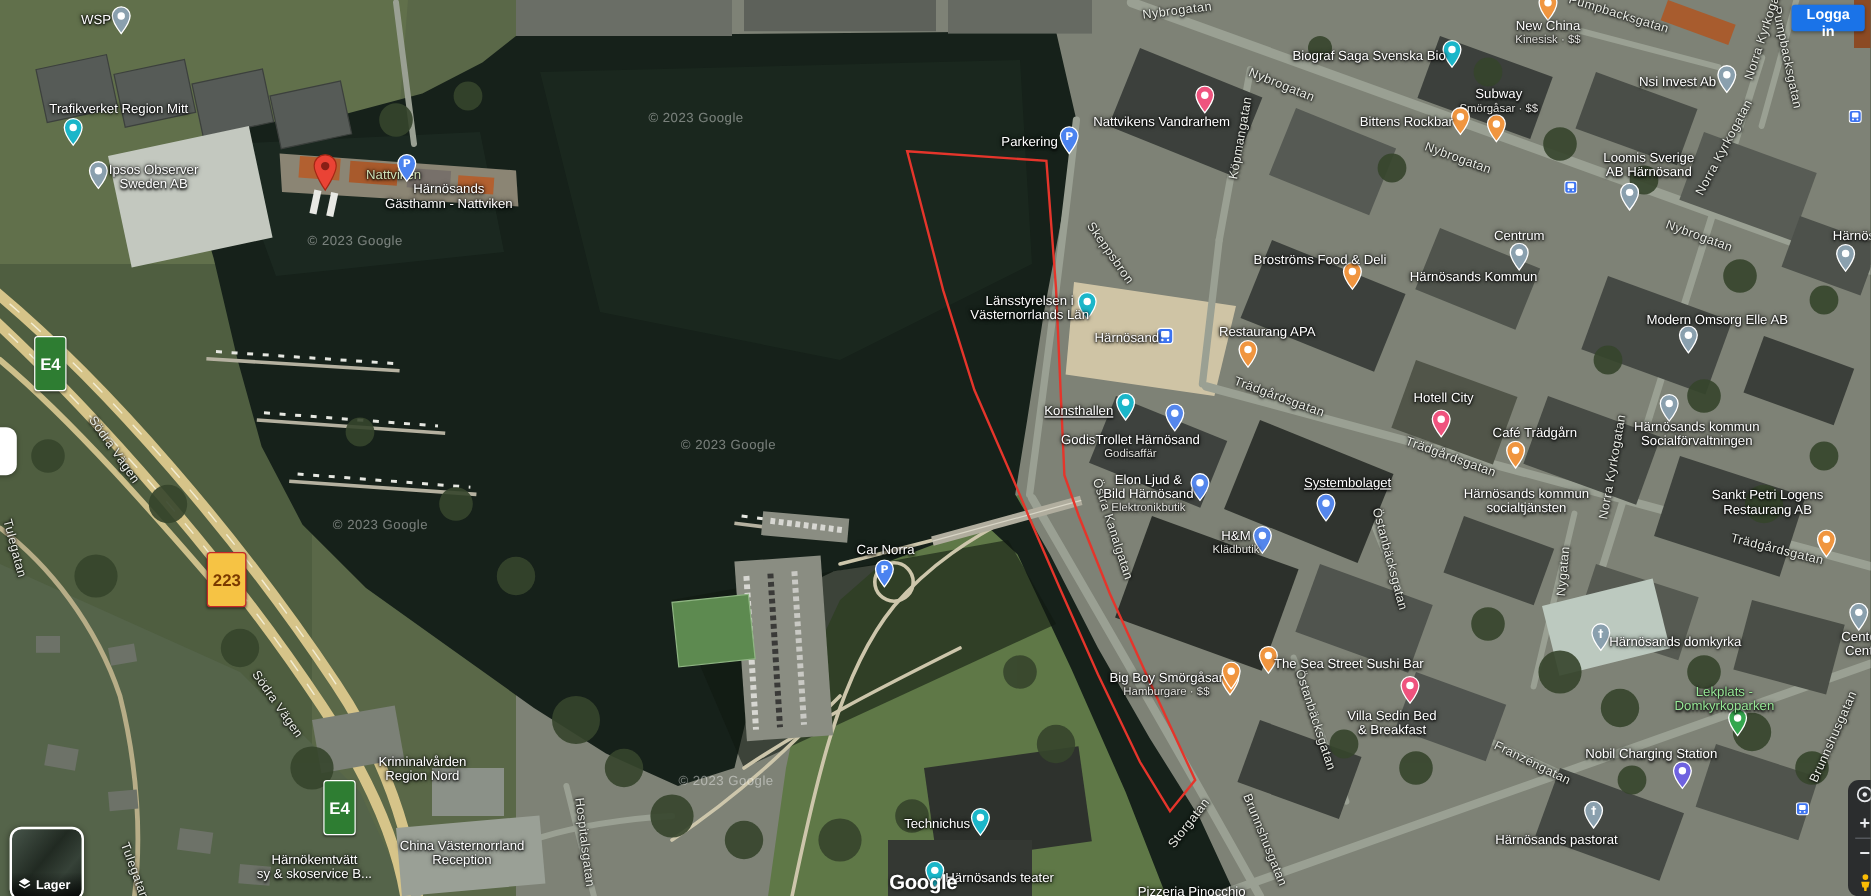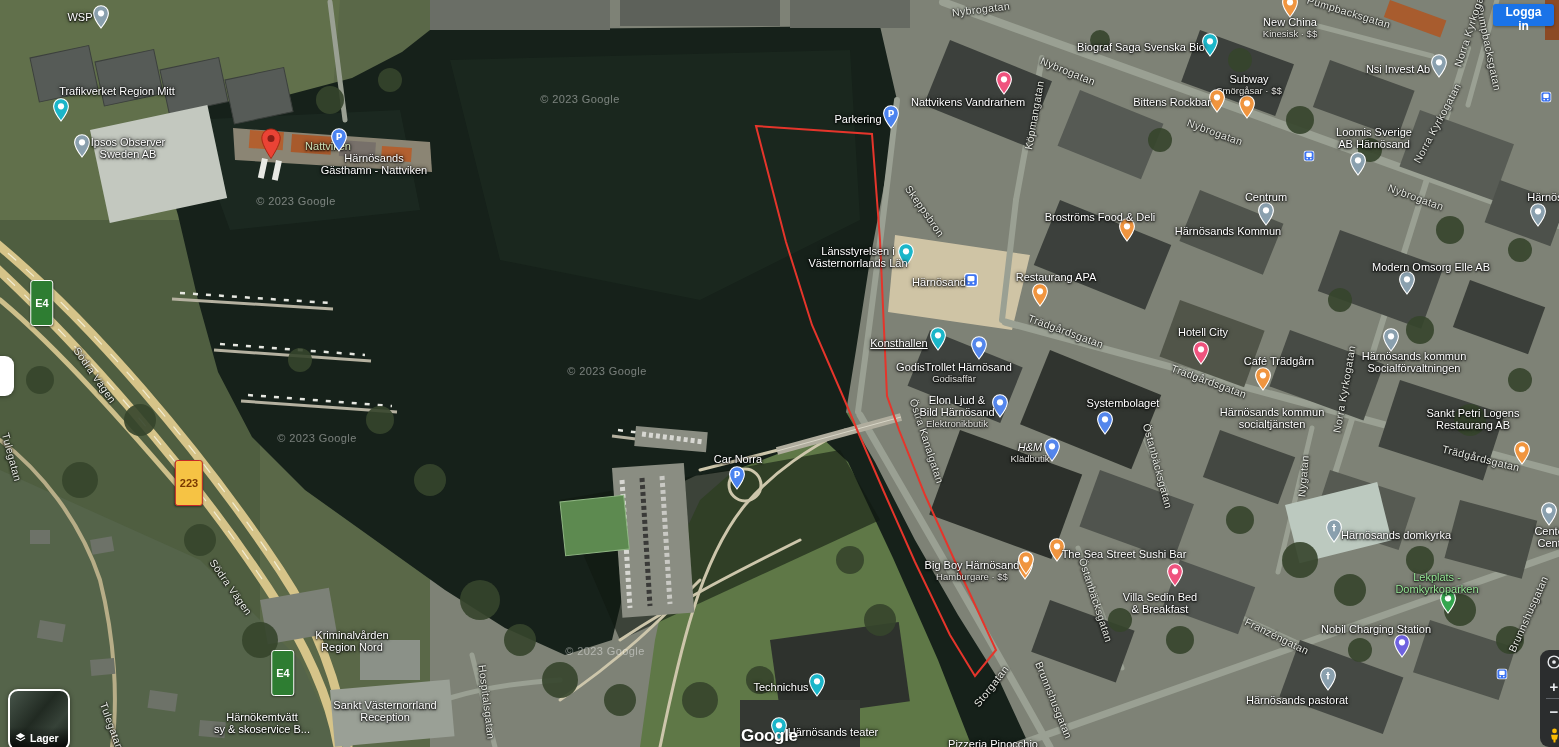--- a/index.html
+++ b/index.html
@@ -9,21 +9,21 @@
   #labels{position:absolute;left:0;top:0;width:100%;height:100%;pointer-events:none;}
   .street{position:absolute;white-space:nowrap;color:#e9ece5;font-size:10.5px;letter-spacing:.4px;
     text-shadow:0 0 2px rgba(0,0,0,.95),0 0 3px rgba(0,0,0,.75),0 1px 2px rgba(0,0,0,.8);}
   .wm{position:absolute;white-space:nowrap;color:rgba(255,255,255,.42);font-size:11px;
     letter-spacing:.4px;transform:translate(-50%,-50%);text-align:center;}
   .poi{position:absolute;transform:translateX(-50%);text-align:center;white-space:nowrap;
     color:#fff;font-size:11px;font-weight:500;line-height:12px;
     text-shadow:0 0 2px #000,0 1px 2px #000,0 0 4px rgba(0,0,0,.9);}
   .poi .sub{display:block;font-size:9.5px;font-weight:400;color:#e4e4e0;}
   .marker{position:absolute;transform:translateX(-50%);line-height:0;}
-  .shield{position:absolute;transform:translate(-50%,-50%);font-size:11px;font-weight:bold;
+  .shield{position:absolute;transform:translate(-50%,-50%);font-size:14px;font-weight:bold;
     padding:16px 4px;border-radius:3px;border:1.5px solid;line-height:12px;
     box-shadow:0 1px 2px rgba(0,0,0,.4);}
   .transit{position:absolute;transform:translate(-50%,-50%);line-height:0;}
   .google-logo{position:absolute;left:741px;top:726px;color:#fff;font-size:17px;font-weight:600;
     letter-spacing:-.3px;text-shadow:0 1px 3px rgba(0,0,0,.6),0 0 2px rgba(0,0,0,.4);}
   .signin{position:absolute;left:1493px;top:4px;width:61px;height:22px;background:#1A73E8;
     color:#fff;font-size:12px;font-weight:bold;border:none;border-radius:3px;cursor:pointer;
     box-shadow:0 1px 3px rgba(0,0,0,.35);}
   .ptoggle{position:absolute;left:-11px;top:356px;width:25px;height:40px;background:#fff;
     border-radius:9px;box-shadow:0 1px 4px rgba(0,0,0,.35);}
@@ -292,21 +292,21 @@
           <path d="M8.5 0.8 C4.4 0.8 1.1 4.1 1.1 8.2 C1.1 13.6 8.5 23 8.5 23 C8.5 23 15.9 13.6 15.9 8.2 C15.9 4.1 12.6 0.8 8.5 0.8 Z" fill="#8AA0AE" stroke="#ffffff" stroke-width="1.1"></path>
           <circle cx="8.5" cy="8.3" r="3.1" fill="#fff"></circle>
         </svg></div>
       <div class="poi" style="left: 80px; top: 11px;">
         <span style="display: block;">WSP</span>
       </div>
       <div class="marker" style="left: 61px; top: 98px;"><svg width="17" height="24" viewBox="0 0 17 24">
           <path d="M8.5 0.8 C4.4 0.8 1.1 4.1 1.1 8.2 C1.1 13.6 8.5 23 8.5 23 C8.5 23 15.9 13.6 15.9 8.2 C15.9 4.1 12.6 0.8 8.5 0.8 Z" fill="#1BB6C9" stroke="#ffffff" stroke-width="1.1"></path>
           <circle cx="8.5" cy="8.3" r="3.1" fill="#fff"></circle>
         </svg></div>
-      <div class="poi" style="left: 99px; top: 85px; margin-left: 18px;">
+      <div class="poi" style="left: 99px; top: 85px;">
         <span style="display: block;">Trafikverket Region Mitt</span>
       </div>
       <div class="marker" style="left: 82px; top: 134px;"><svg width="17" height="24" viewBox="0 0 17 24">
           <path d="M8.5 0.8 C4.4 0.8 1.1 4.1 1.1 8.2 C1.1 13.6 8.5 23 8.5 23 C8.5 23 15.9 13.6 15.9 8.2 C15.9 4.1 12.6 0.8 8.5 0.8 Z" fill="#8AA0AE" stroke="#ffffff" stroke-width="1.1"></path>
           <circle cx="8.5" cy="8.3" r="3.1" fill="#fff"></circle>
         </svg></div>
       <div class="poi" style="left: 128px; top: 136px;">
         <span style="display: block;">Ipsos Observer</span>
         <span style="display: block;">Sweden AB</span>
       </div>
@@ -458,73 +458,73 @@
           <path d="M8.5 0.8 C4.4 0.8 1.1 4.1 1.1 8.2 C1.1 13.6 8.5 23 8.5 23 C8.5 23 15.9 13.6 15.9 8.2 C15.9 4.1 12.6 0.8 8.5 0.8 Z" fill="#1BB6C9" stroke="#ffffff" stroke-width="1.1"></path>
           <circle cx="8.5" cy="8.3" r="3.1" fill="#fff"></circle>
         </svg></div>
       <div class="poi" style="left: 899px; top: 337px;">
         <span style="display: block; text-decoration: underline;">Konsthallen</span>
       </div>
       <div class="marker" style="left: 979px; top: 336px;"><svg width="17" height="24" viewBox="0 0 17 24">
           <path d="M8.5 0.8 C4.4 0.8 1.1 4.1 1.1 8.2 C1.1 13.6 8.5 23 8.5 23 C8.5 23 15.9 13.6 15.9 8.2 C15.9 4.1 12.6 0.8 8.5 0.8 Z" fill="#5486EC" stroke="#ffffff" stroke-width="1.1"></path>
           <circle cx="8.5" cy="8.3" r="3.1" fill="#fff"></circle>
         </svg></div>
-      <div class="poi" style="left: 942px; top: 361px; margin-left: 12px;">
+      <div class="poi" style="left: 942px; top: 361px;">
         <span style="display: block;">GodisTrollet Härnösand</span>
         <span class="sub">Godisaffär</span>
       </div>
       <div class="marker" style="left: 1000px; top: 394px;"><svg width="17" height="24" viewBox="0 0 17 24">
           <path d="M8.5 0.8 C4.4 0.8 1.1 4.1 1.1 8.2 C1.1 13.6 8.5 23 8.5 23 C8.5 23 15.9 13.6 15.9 8.2 C15.9 4.1 12.6 0.8 8.5 0.8 Z" fill="#5486EC" stroke="#ffffff" stroke-width="1.1"></path>
           <circle cx="8.5" cy="8.3" r="3.1" fill="#fff"></circle>
         </svg></div>
       <div class="poi" style="left: 957px; top: 394px;">
         <span style="display: block;">Elon Ljud &amp;</span>
         <span style="display: block;">Bild Härnösand</span>
         <span class="sub">Elektronikbutik</span>
       </div>
       <div class="marker" style="left: 1105px; top: 411px;"><svg width="17" height="24" viewBox="0 0 17 24">
           <path d="M8.5 0.8 C4.4 0.8 1.1 4.1 1.1 8.2 C1.1 13.6 8.5 23 8.5 23 C8.5 23 15.9 13.6 15.9 8.2 C15.9 4.1 12.6 0.8 8.5 0.8 Z" fill="#5486EC" stroke="#ffffff" stroke-width="1.1"></path>
           <circle cx="8.5" cy="8.3" r="3.1" fill="#fff"></circle>
         </svg></div>
-      <div class="poi" style="left: 1123px; top: 397px;">
+      <div class="poi" style="left: 1123px; top: 397px; text-decoration: underline;">
         <span style="display: block;">Systembolaget</span>
       </div>
       <div class="poi" style="left: 1272px; top: 406px;">
         <span style="display: block;">Härnösands kommun</span>
         <span style="display: block;">socialtjänsten</span>
       </div>
       <div class="marker" style="left: 1522px; top: 441px;"><svg width="17" height="24" viewBox="0 0 17 24">
           <path d="M8.5 0.8 C4.4 0.8 1.1 4.1 1.1 8.2 C1.1 13.6 8.5 23 8.5 23 C8.5 23 15.9 13.6 15.9 8.2 C15.9 4.1 12.6 0.8 8.5 0.8 Z" fill="#F0953F" stroke="#ffffff" stroke-width="1.1"></path>
           <circle cx="8.5" cy="8.3" r="3.1" fill="#fff"></circle>
         </svg></div>
       <div class="poi" style="left: 1473px; top: 407px;">
         <span style="display: block;">Sankt Petri Logens</span>
         <span style="display: block;">Restaurang AB</span>
       </div>
       <div class="marker" style="left: 1052px; top: 438px;"><svg width="17" height="24" viewBox="0 0 17 24">
           <path d="M8.5 0.8 C4.4 0.8 1.1 4.1 1.1 8.2 C1.1 13.6 8.5 23 8.5 23 C8.5 23 15.9 13.6 15.9 8.2 C15.9 4.1 12.6 0.8 8.5 0.8 Z" fill="#5486EC" stroke="#ffffff" stroke-width="1.1"></path>
           <circle cx="8.5" cy="8.3" r="3.1" fill="#fff"></circle>
         </svg></div>
       <div class="poi" style="left: 1030px; top: 441px;">
-        <span style="display: block; font-style: italic;">H&amp;M</span>
+        <span style="display: block;">H&amp;M</span>
         <span class="sub">Klädbutik</span>
       </div>
       <div class="marker" style="left: 737px; top: 466px;"><svg width="17" height="24" viewBox="0 0 17 24">
           <path d="M8.5 0.8 C4.4 0.8 1.1 4.1 1.1 8.2 C1.1 13.6 8.5 23 8.5 23 C8.5 23 15.9 13.6 15.9 8.2 C15.9 4.1 12.6 0.8 8.5 0.8 Z" fill="#4B83F0" stroke="#ffffff" stroke-width="1.1"></path>
           <text x="8.5" y="11.5" text-anchor="middle" font-size="9" font-weight="bold" font-family="DejaVu Sans, sans-serif" fill="#fff">P</text>
         </svg></div>
       <div class="poi" style="left: 738px; top: 453px;">
         <span style="display: block;">Car Norra</span>
       </div>
       <div class="marker" style="left: 1025px; top: 556px;"><svg width="17" height="24" viewBox="0 0 17 24">
           <path d="M8.5 0.8 C4.4 0.8 1.1 4.1 1.1 8.2 C1.1 13.6 8.5 23 8.5 23 C8.5 23 15.9 13.6 15.9 8.2 C15.9 4.1 12.6 0.8 8.5 0.8 Z" fill="#F0953F" stroke="#ffffff" stroke-width="1.1"></path>
           <circle cx="8.5" cy="8.3" r="3.1" fill="#fff"></circle>
         </svg></div>
       <div class="poi" style="left: 972px; top: 559px;">
-        <span style="display: block;">Big Boy Härnösand</span>
+        <span style="display: block;">Big Boy Smörgåsar</span>
         <span class="sub">Hamburgare · $$</span>
       </div>
       <div class="marker" style="left: 1057px; top: 538px;"><svg width="17" height="24" viewBox="0 0 17 24">
           <path d="M8.5 0.8 C4.4 0.8 1.1 4.1 1.1 8.2 C1.1 13.6 8.5 23 8.5 23 C8.5 23 15.9 13.6 15.9 8.2 C15.9 4.1 12.6 0.8 8.5 0.8 Z" fill="#F0953F" stroke="#ffffff" stroke-width="1.1"></path>
           <circle cx="8.5" cy="8.3" r="3.1" fill="#fff"></circle>
         </svg></div>
       <div class="marker" style="left: 1026px; top: 551px;"><svg width="17" height="24" viewBox="0 0 17 24">
           <path d="M8.5 0.8 C4.4 0.8 1.1 4.1 1.1 8.2 C1.1 13.6 8.5 23 8.5 23 C8.5 23 15.9 13.6 15.9 8.2 C15.9 4.1 12.6 0.8 8.5 0.8 Z" fill="#F0953F" stroke="#ffffff" stroke-width="1.1"></path>
           <circle cx="8.5" cy="8.3" r="3.1" fill="#fff"></circle>
         </svg></div>
@@ -584,21 +584,21 @@
         <span style="display: block;">Technichus</span>
       </div>
       <div class="marker" style="left: 779px; top: 717px;"><svg width="17" height="24" viewBox="0 0 17 24">
           <path d="M8.5 0.8 C4.4 0.8 1.1 4.1 1.1 8.2 C1.1 13.6 8.5 23 8.5 23 C8.5 23 15.9 13.6 15.9 8.2 C15.9 4.1 12.6 0.8 8.5 0.8 Z" fill="#1BB6C9" stroke="#ffffff" stroke-width="1.1"></path>
           <circle cx="8.5" cy="8.3" r="3.1" fill="#fff"></circle>
         </svg></div>
       <div class="poi" style="left: 833px; top: 726px;">
         <span style="display: block;">Härnösands teater</span>
       </div>
       <div class="poi" style="left: 385px; top: 699px;">
-        <span style="display: block;">Sankt Västernorrland</span>
+        <span style="display: block;">China Västernorrland</span>
         <span style="display: block;">Reception</span>
       </div>
       <div class="poi" style="left: 262px; top: 711px;">
         <span style="display: block;">Härnökemtvätt</span>
         <span style="display: block;">sy &amp; skoservice B...</span>
       </div>
       <div class="poi" style="left: 352px; top: 629px;">
         <span style="display: block;">Kriminalvården</span>
         <span style="display: block;">Region Nord</span>
       </div>

